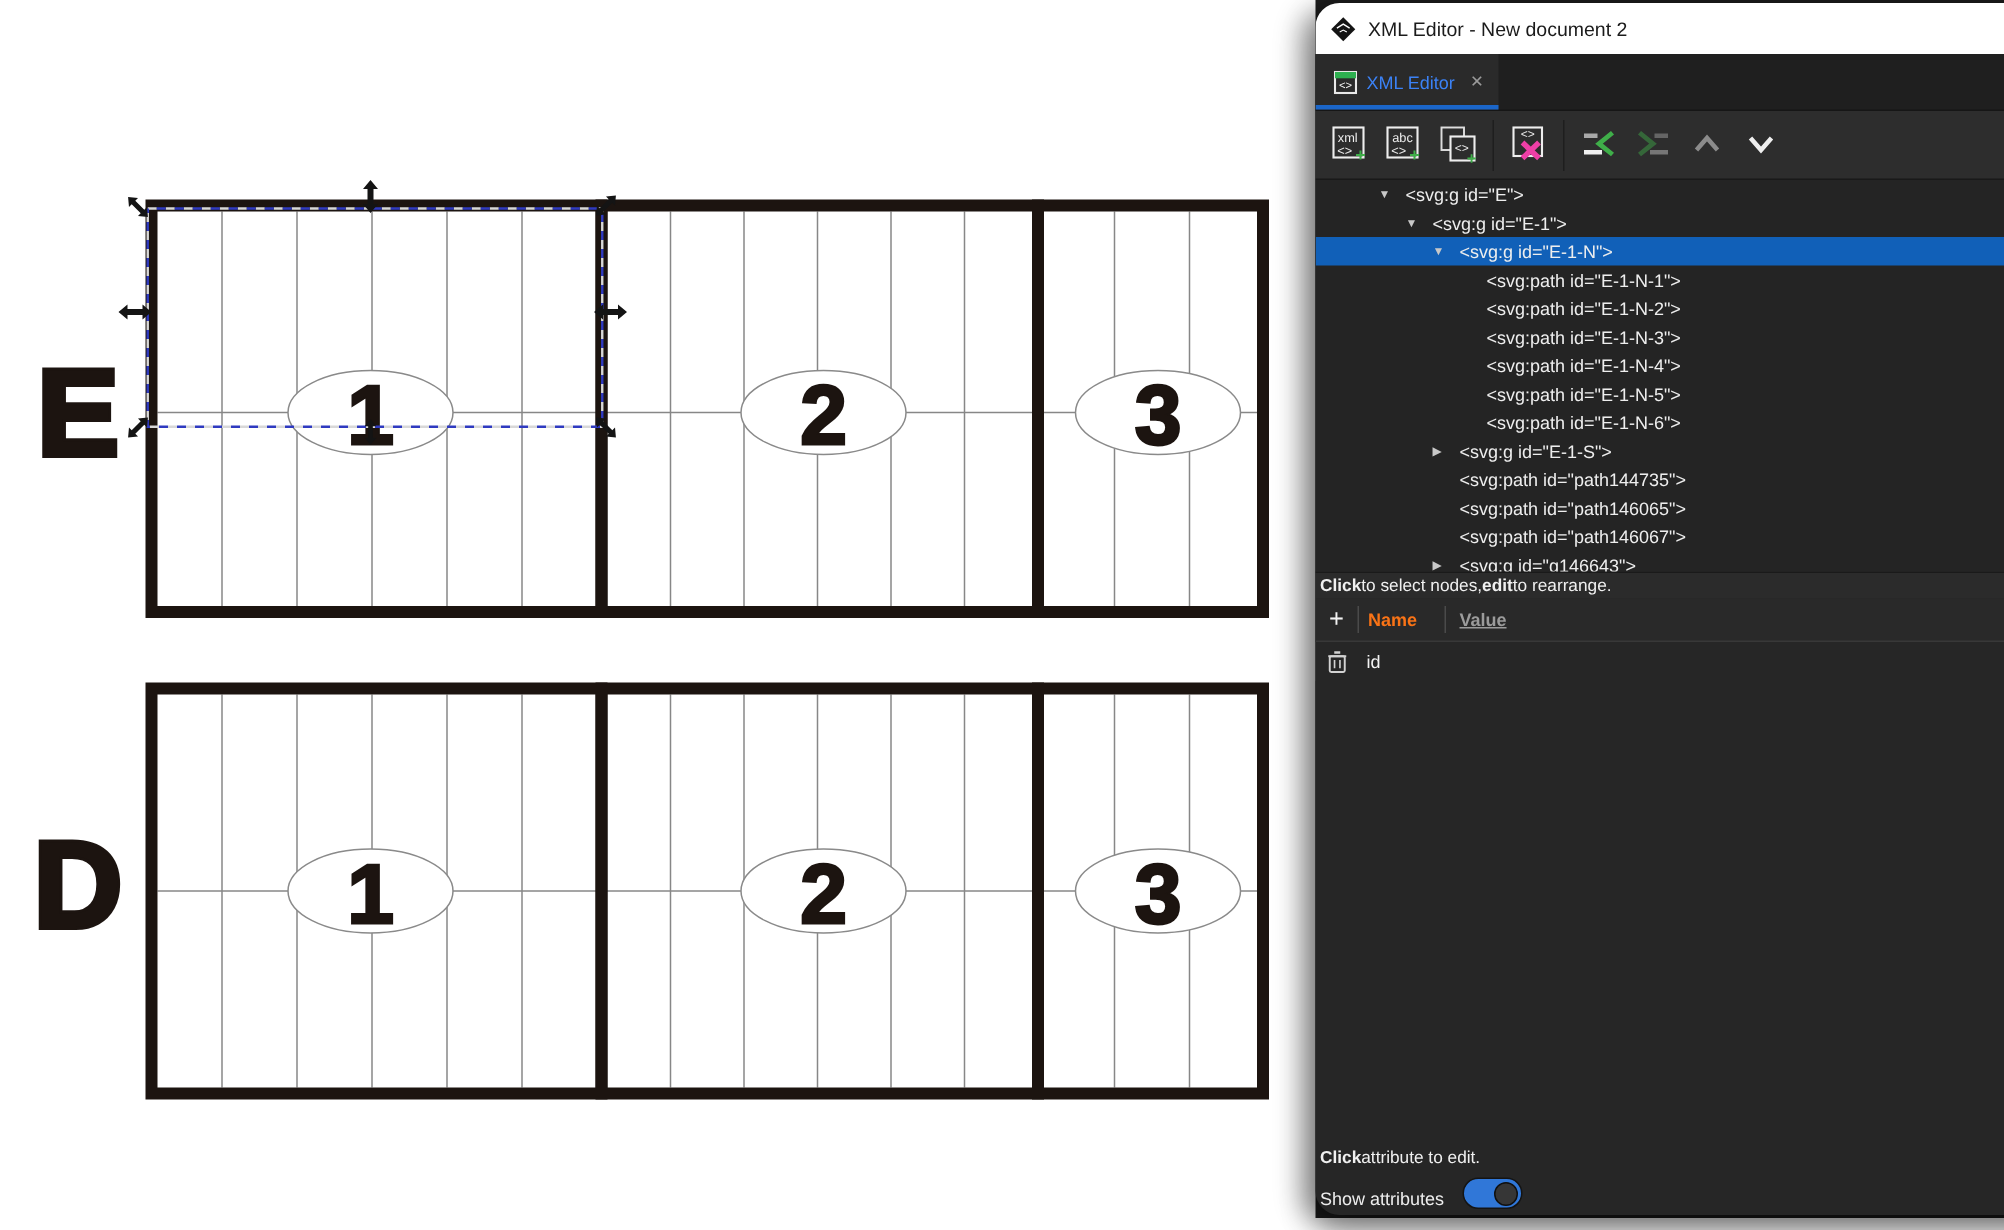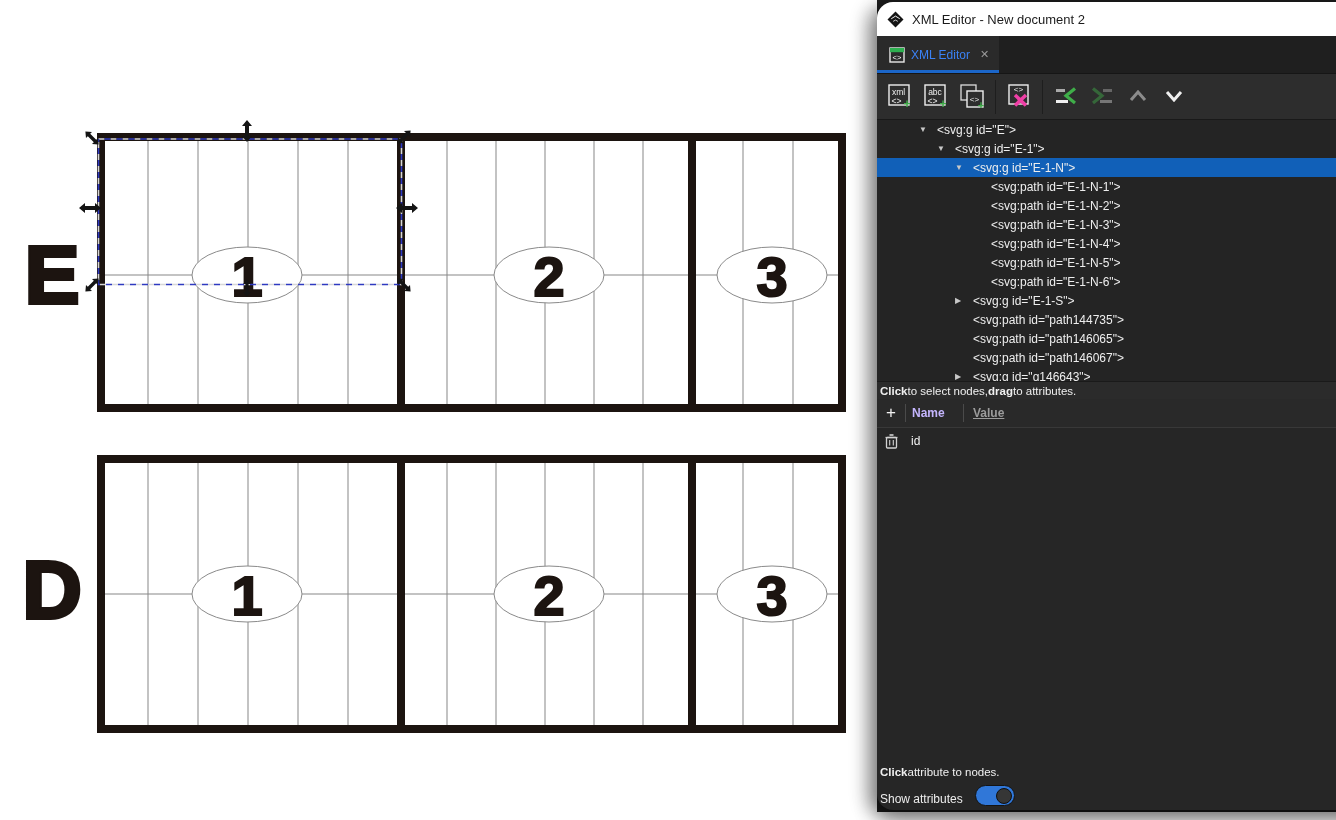--- a/index.html
+++ b/index.html
@@ -58,21 +58,21 @@
   .statusbar { height:18px; background:#2b2b2b; border-top:1px solid #1a1a1a;
                font-size:11.5px; display:flex; align-items:center; padding:0 3px;
                flex:0 0 auto; color:#f0f0f0; }
   .b { font-weight:bold; }
 
   
   .attr-header { height:29px; display:flex; align-items:center; background:#292929;
                  border-bottom:1px solid #383838; flex:0 0 auto; }
   .attr-plus { width:28px; text-align:center; font-size:17px; color:#f2f2f2; }
   .col-sep { width:1px; height:18px; background:#4a4a4a; }
-  .attr-col-name { width:57px; padding-left:6px; color:#c4b5fd; font-size:12px; font-weight:bold; }
+  .attr-col-name { width:57px; padding-left:6px; color:#f97316; font-size:12px; font-weight:bold; }
   .attr-col-value { flex:1; padding-left:9px; color:#9b9b9b; font-size:12px; font-weight:bold;text-decoration:underline; }
   .attr-row { height:26px; display:flex; align-items:center; flex:0 0 auto; font-size:12px; }
   .attr-icon-cell { width:28px; display:flex; justify-content:center; }
   .attr-name { width:58px; padding-left:6px; color:#f2f2f2; }
   .attr-value { flex:1; padding-left:9px; color:#f2f2f2; }
   .attr-filler { flex:1 1 auto; background:#262626; }
 
   
   .edit-hint { height:22px; font-size:11.5px; display:flex; align-items:flex-end;
                padding:0 3px 4px 3px; flex:0 0 auto; color:#f0f0f0; }
@@ -326,22 +326,22 @@
       <div class="trow" style="--lv:2">
         <span class="exp">▶</span>
         <span>&lt;svg:g id="g146643"&gt;</span>
       </div>
       <div class="scroll-thumb"></div>
     </div>
 
     <div class="statusbar">
       <span class="b">Click</span>
         <span> to select nodes, </span>
-        <span class="b">drag</span>
-        <span> to attributes.</span>
+        <span class="b">edit</span>
+        <span> to rearrange.</span>
     </div>
 
     <div class="attr-header">
       <span class="attr-plus">+</span>
       <span class="col-sep"></span>
       <span class="attr-col-name">Name</span>
       <span class="col-sep"></span>
       <span class="attr-col-value">Value</span>
     </div>
 
@@ -355,21 +355,21 @@
           <line x1="8.3" y1="6" x2="8.3" y2="11.5" stroke="#d2d2d2" stroke-width="1.1"></line>
         </svg>
       </span>
       <span class="attr-name">id</span>
     </div>
 
     <div class="attr-filler"></div>
 
     <div class="edit-hint">
       <span class="b">Click</span>
-        <span> attribute to nodes.</span>
+        <span> attribute to edit.</span>
     </div>
 
     <div class="footer">
       <span class="show-label">Show attributes</span>
       <span class="toggle">
           <span class="knob"></span>
         </span>
       <span class="layout-btns">
         <span class="lay-btn">
           <svg width="16" height="12" viewBox="0 0 16 12">

